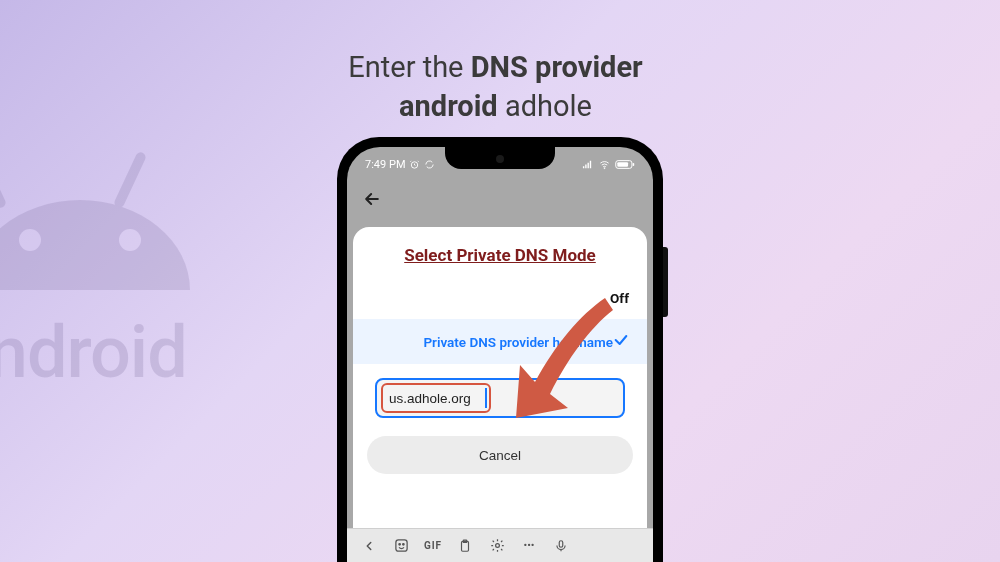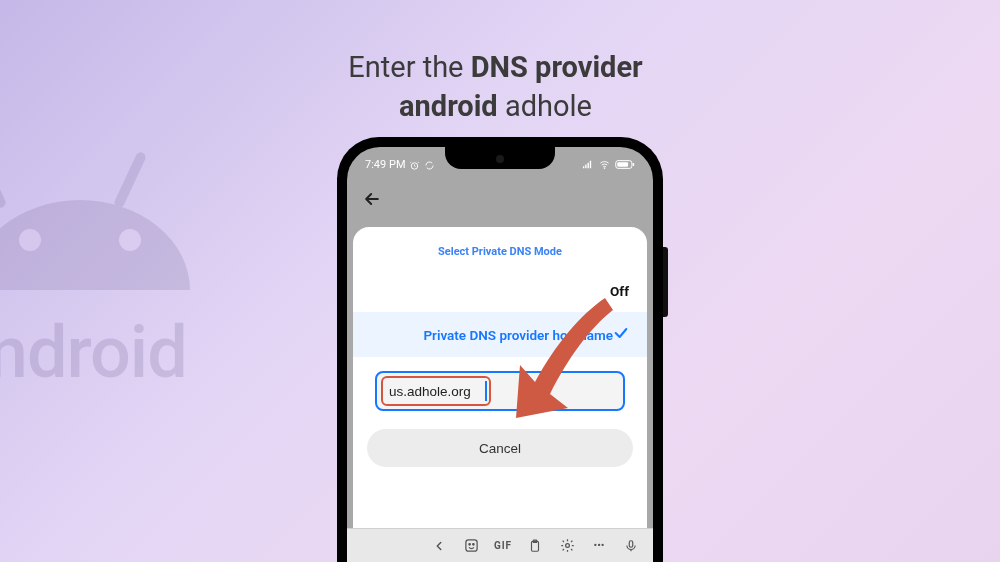--- a/index.html
+++ b/index.html
@@ -43,36 +43,36 @@
   .notch::after {
     content: ""; position: absolute; left: 50%; top: 8px; transform: translateX(-50%);
     width: 8px; height: 8px; background: #1a1a1a; border-radius: 50%;
   }
   
   .statusbar {
     position: absolute; top: 0; left: 0; right: 0; height: 30px;
     display: flex; align-items: center; justify-content: space-between;
     padding: 4px 18px 0; font-size: 11px; color: #fff; z-index: 5;
   }
-  .statusbar .left, .statusbar .right { display: flex; align-items: flex-end; gap: 4px; }
+  .statusbar .left, .statusbar .right { display: flex; align-items: center; gap: 4px; }
   .statusbar svg { display: block; }
   
   .appbar {
     position: absolute; top: 30px; left: 0; right: 0; height: 44px;
     display: flex; align-items: center; padding: 0 14px;
   }
   .back-arrow { width: 22px; height: 22px; display:flex; align-items:center; justify-content:center; cursor:pointer; }
   
   .card {
     position: absolute; top: 80px; left: 6px; right: 6px; bottom: 34px;
     background: #fff; border-radius: 16px 16px 0 0; padding-top: 18px;
     display: flex; flex-direction: column;
   }
   .card-title {
-    text-align: center; font-size: 11px; font-weight: 700; color: #3b82f6; margin-bottom: 12px;
+    text-align: center; font-size: 17px; font-weight: 700; color: #7f1d1d; margin-bottom: 12px; text-decoration: underline;
   }
   .option {
     padding: 13px 18px; font-size: 13.5px; font-weight: 700; color: #111;
     display: flex; align-items: center; justify-content: flex-end; cursor: pointer;
   }
   .option.selected {
     background: #ecf4ff; color: #1677ff; font-weight: 600;
   }
   .option.selected .check { color: #1677ff; }
   .input-wrap {
@@ -97,21 +97,21 @@
   .btn {
     flex: 1; height: 38px; border-radius: 22px; border: none; font-size: 13.5px;
     font-weight: 500; cursor: pointer;
   }
   .btn-cancel { background: #ececec; color: #333; }
   .btn-save   { background: #1a82ff; color: #fff; }
   
   .kbd {
     position: absolute; bottom: 0; left: 0; right: 0; height: 34px;
     background: #e8e8e8; border-top: 1px solid #cfcfcf;
-    display: flex; align-items: center; justify-content: flex-end;
+    display: flex; align-items: center; justify-content: flex-start;
     padding: 0 6px; font-size: 11px; color: #555;
   }
   .kbd .kitem { display:flex; align-items:center; justify-content:center; width: 32px; height: 100%; cursor:pointer; }
   .kbd .gif { font-weight: 700; font-size: 10px; letter-spacing: 1px; }
   
   .pointer {
     position: absolute; left: 510px; top: 290px; z-index: 30;
     transform: rotate(0deg);
   }
 </style>

